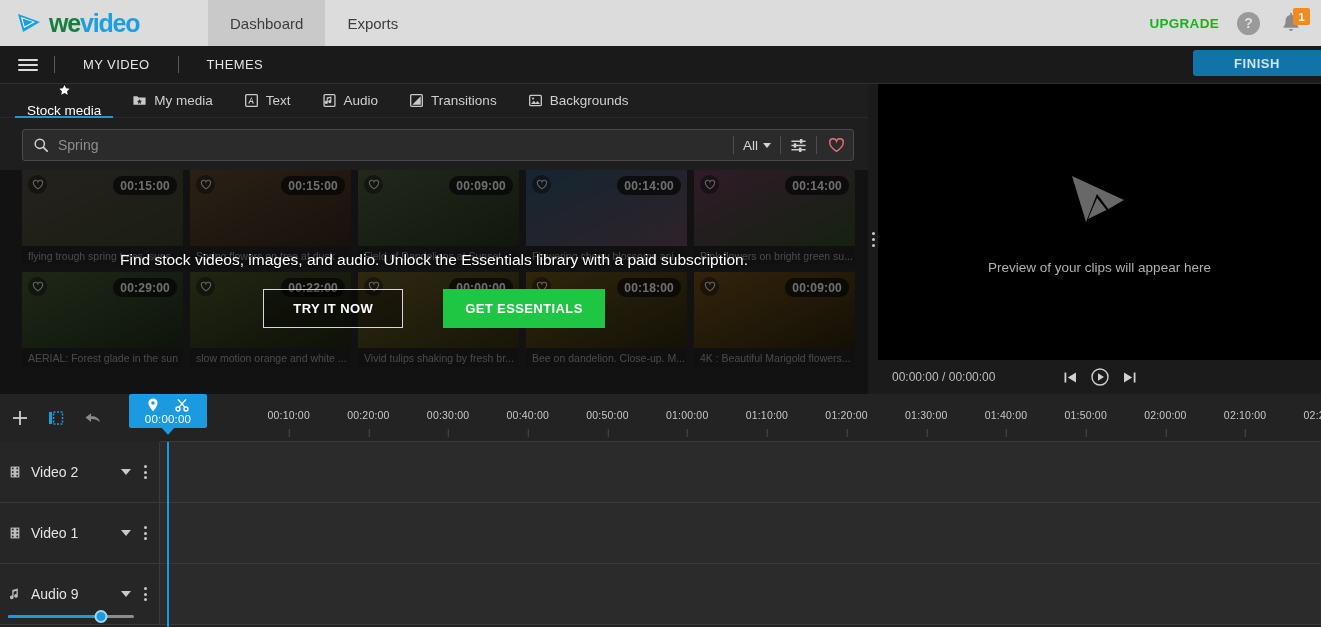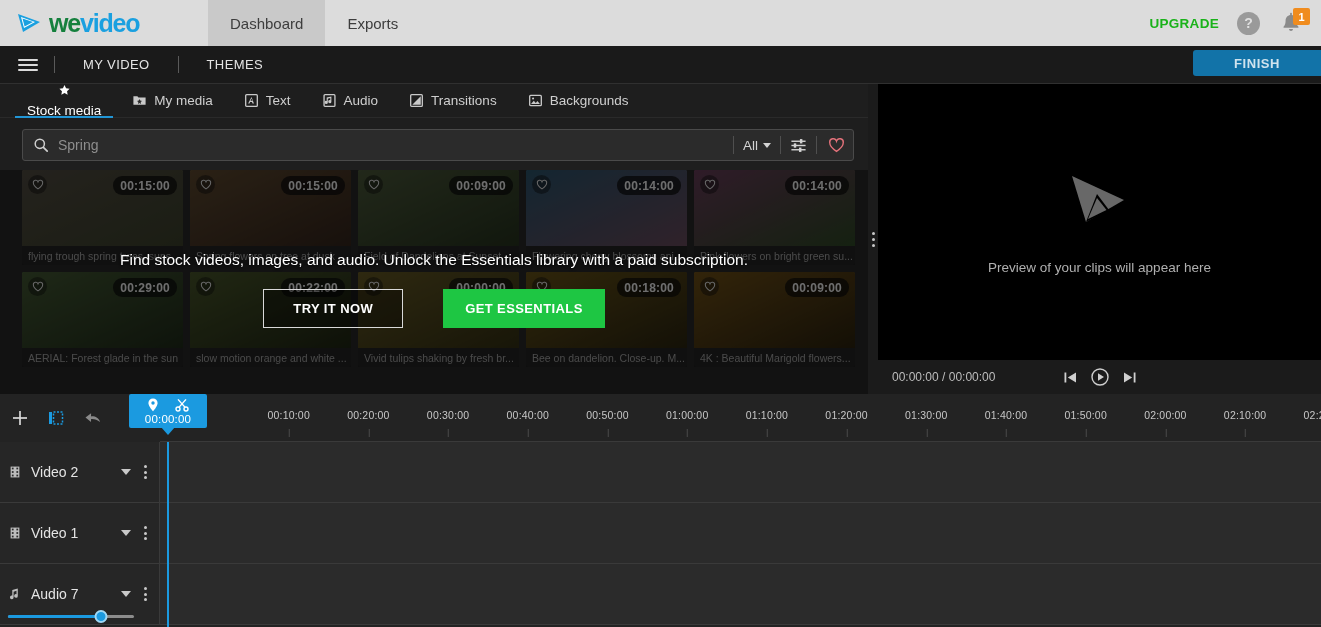--- a/index.html
+++ b/index.html
@@ -686,21 +686,21 @@
             <i></i>
           </span>
         </div>
         <div class="track-lane"></div>
       </div>
       <div class="track">
         <div class="track-head">
           <svg class="tic" viewBox="0 0 16 16">
             <path d="M11.2 1.8v8.4a2.1 2.1 0 1 1-1.5-2V4.4L6.4 5.4v6.4a2.1 2.1 0 1 1-1.5-2V3.3z" fill="#bdbdbd"></path>
           </svg>
-          <span class="track-name">Audio 7</span>
+          <span class="track-name">Audio 9</span>
           <span class="track-caret"></span>
           <span class="kebab">
             <i></i>
             <i></i>
             <i></i>
           </span>
         </div>
         <div class="track-lane"></div>
       </div>
     </div>

